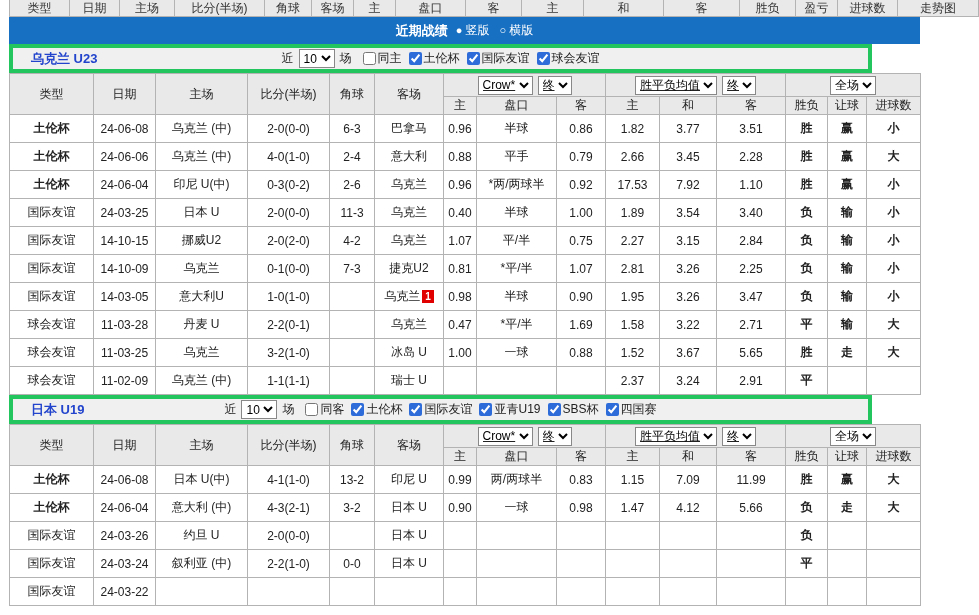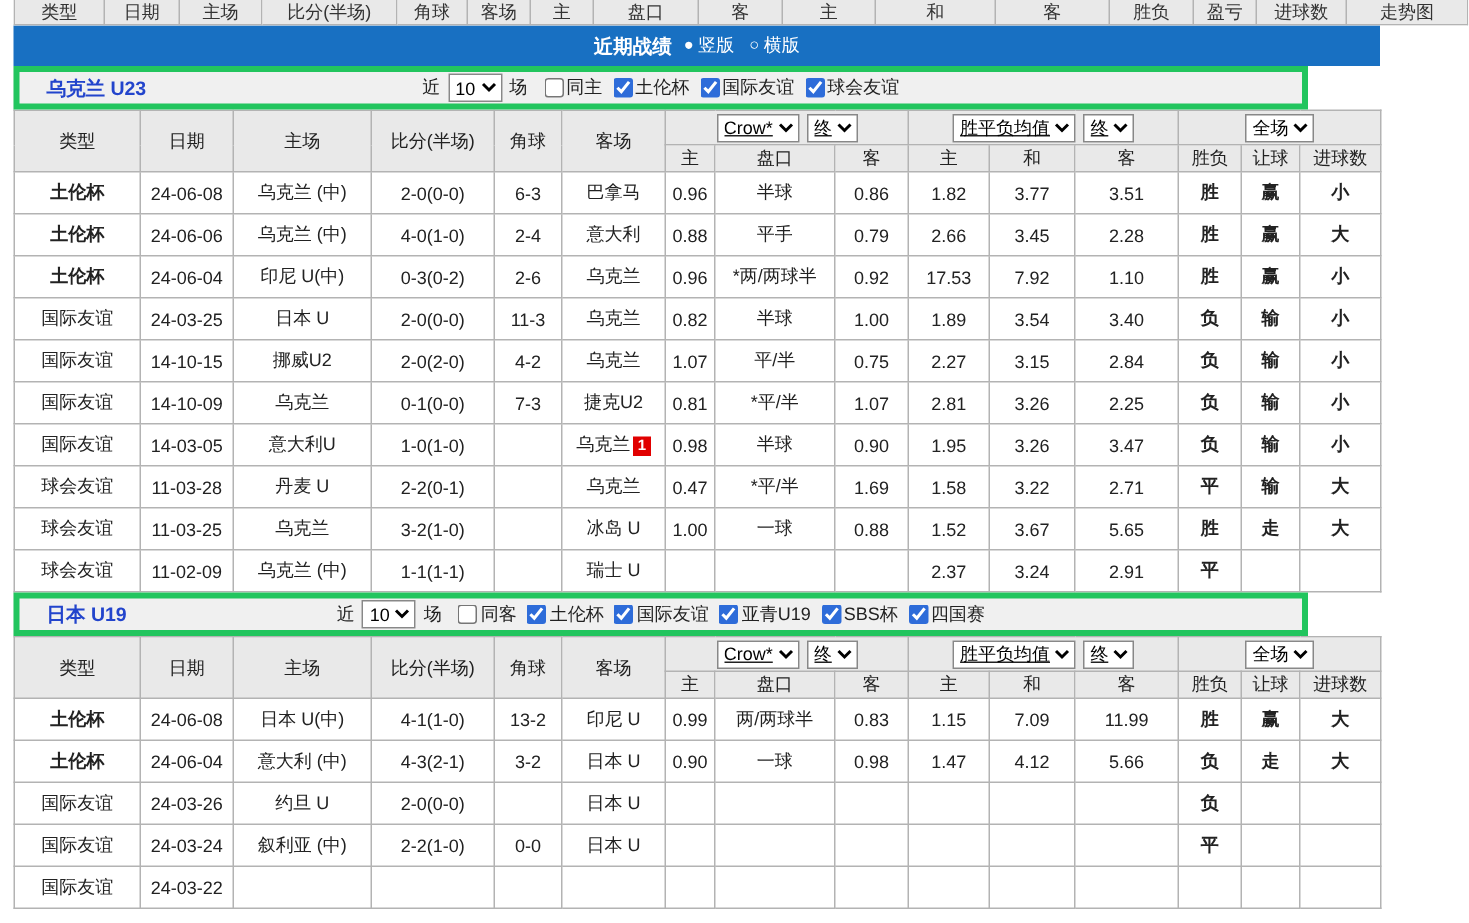--- a/index.html
+++ b/index.html
@@ -227,21 +227,21 @@
             <td class="c-red b">赢</td>
             <td class="c-green b">小</td>
           </tr>
           <tr>
             <td class="type-friendly">国际友谊</td>
             <td>24-03-25</td>
             <td>日本 U</td>
             <td class="c-red">2-0(0-0)</td>
             <td>11-3</td>
             <td class="c-green"><span>乌克兰</span></td>
-            <td>0.82</td>
+            <td>0.40</td>
             <td class="c-red">半球</td>
             <td>1.00</td>
             <td>1.89</td>
             <td class="c-blue">3.54</td>
             <td>3.40</td>
             <td class="c-green b">负</td>
             <td class="c-green b">输</td>
             <td class="c-green b">小</td>
           </tr>
           <tr>

